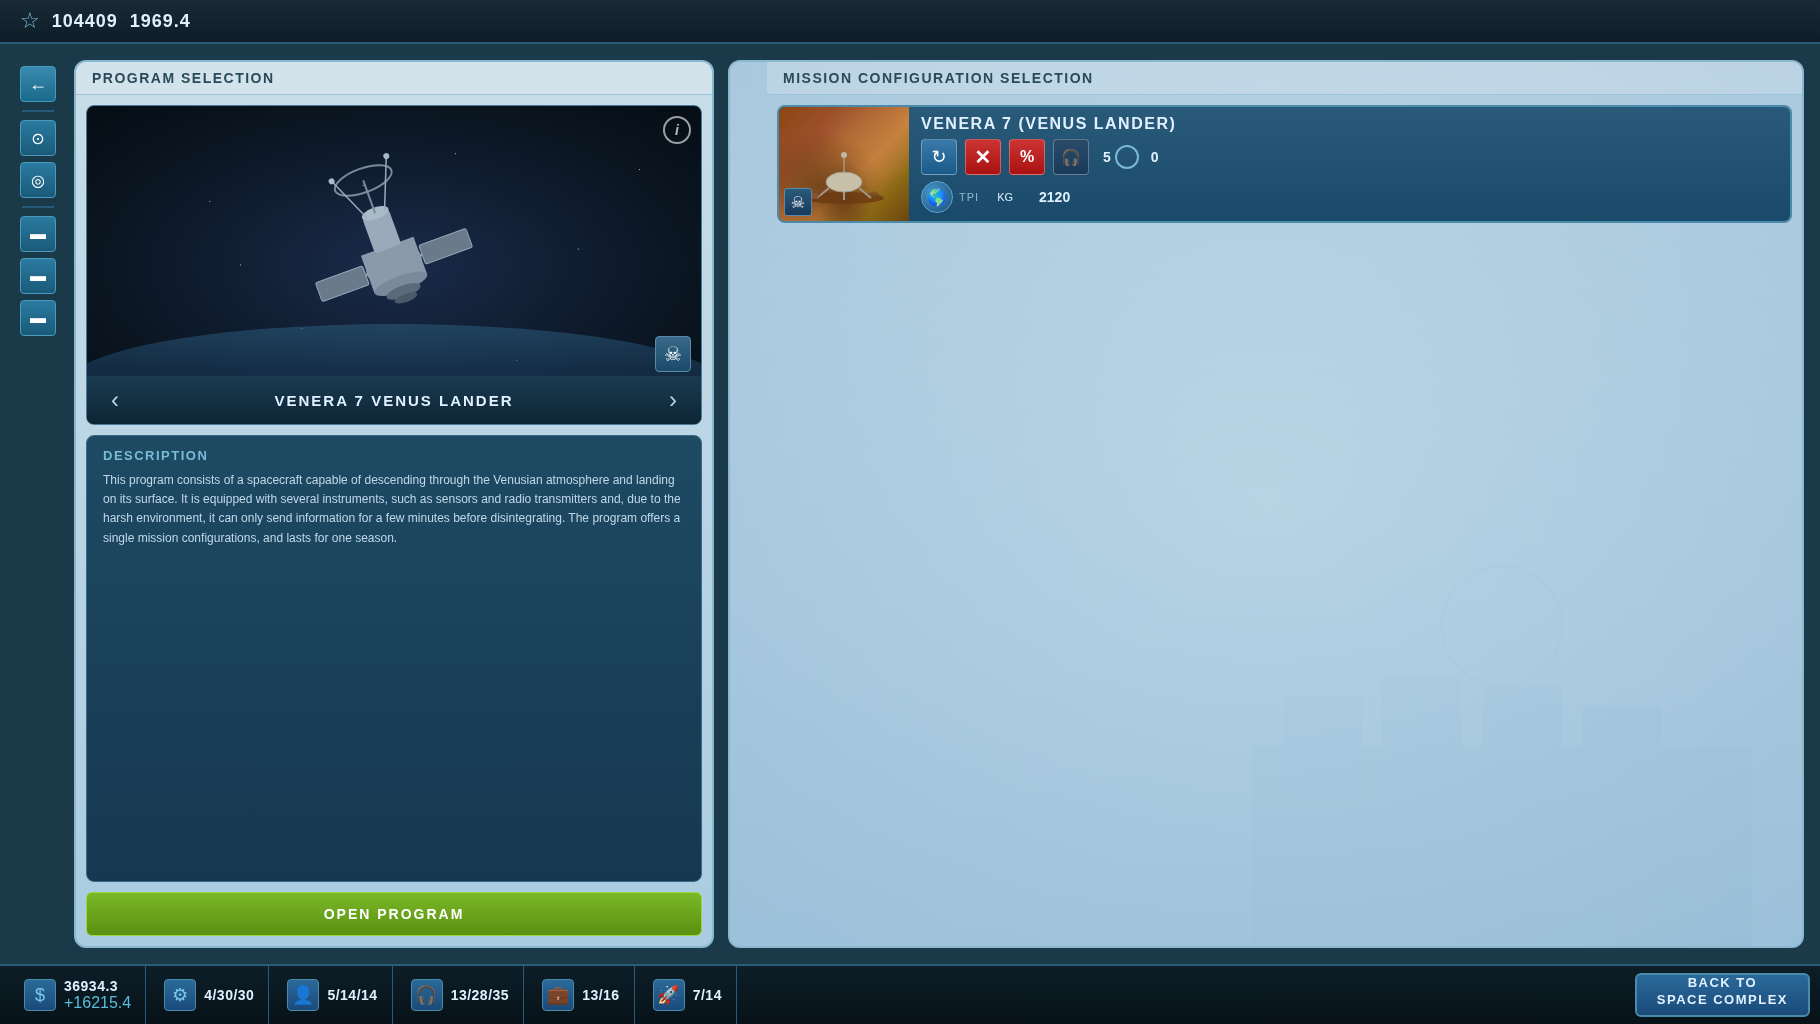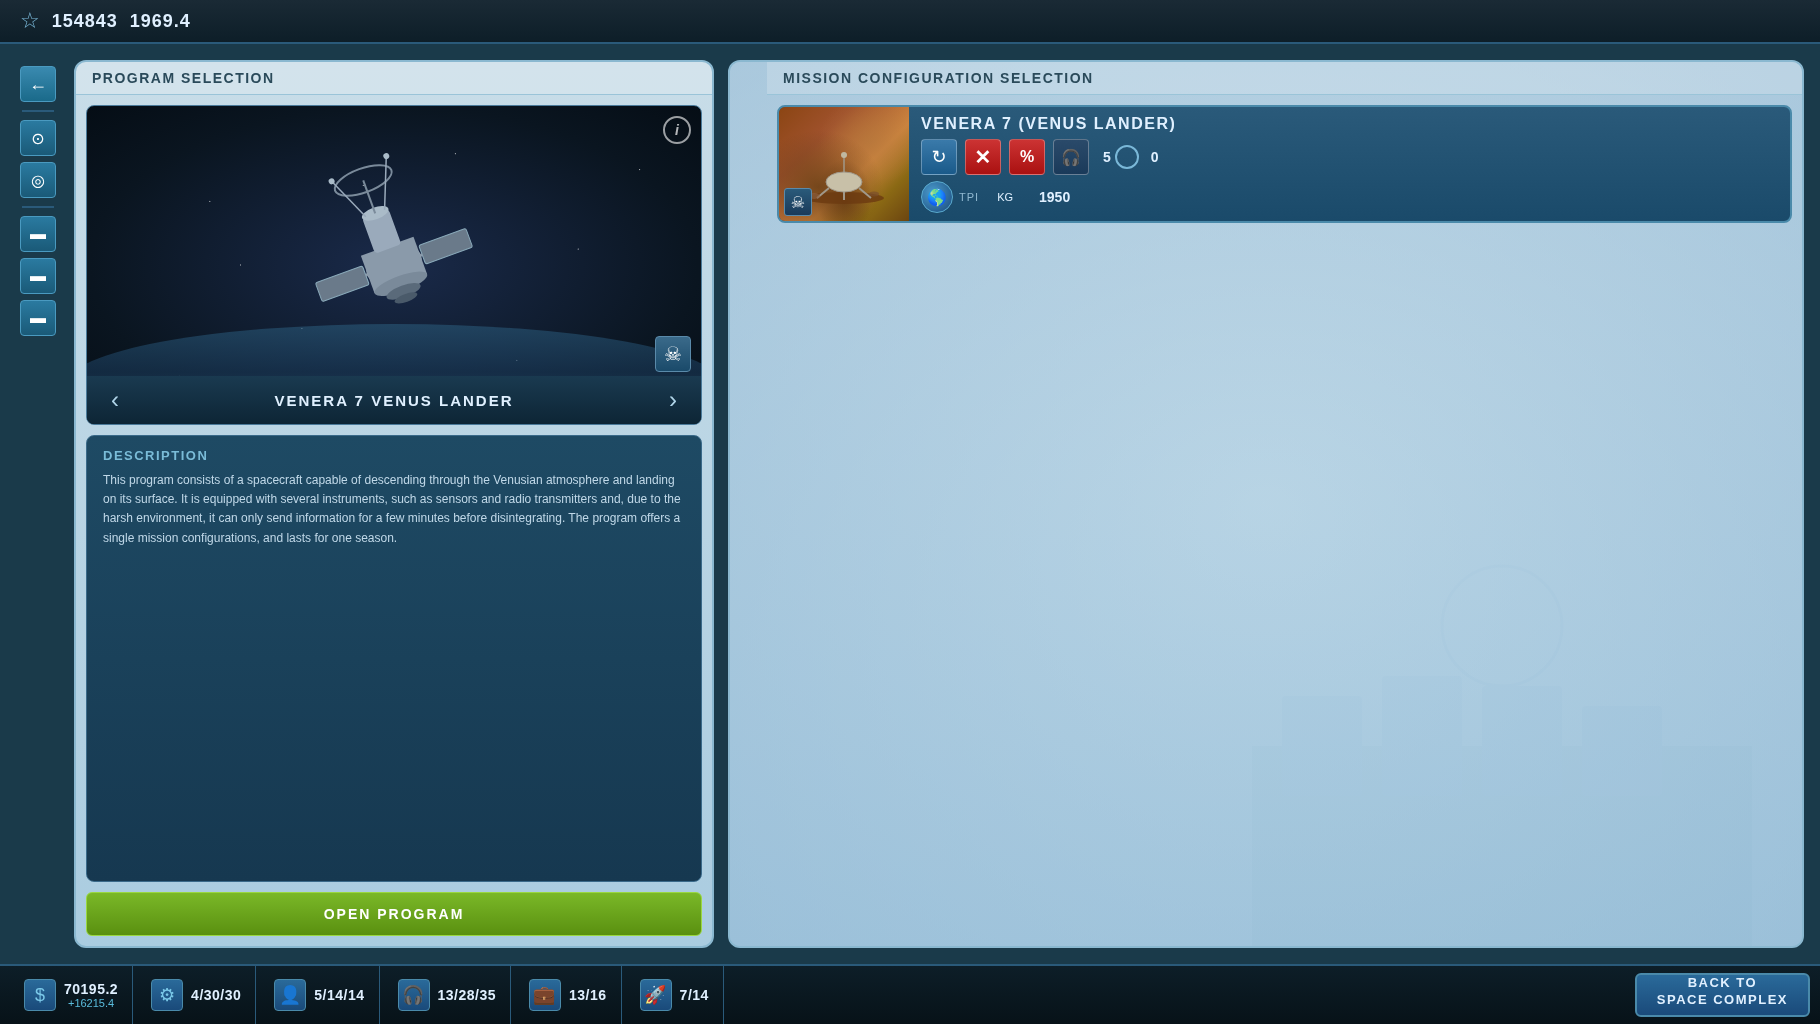--- a/index.html
+++ b/index.html
@@ -417,21 +417,21 @@
       display: flex;
       flex-direction: column;
     }
     .status-main {
       font-size: 14px;
       font-weight: bold;
       color: #e0f0ff;
       letter-spacing: 0.5px;
     }
     .status-sub {
-      font-size: 11px;
+      font-size: 16px;
       color: #5abcdc;
       text-align: center;
     }
 
     #back-button {
       margin-left: auto;
       height: 44px;
       padding: 0 20px;
       background: linear-gradient(180deg, #2a6a9a 0%, #1a4a7a 100%);
       border: 2px solid #4a8aaa;
@@ -496,21 +496,21 @@
       color: #90b8d0;
       letter-spacing: 1px;
     }
   </style>
 </head>
 <body>
 
 <div id="top-bar">
   <div id="top-bar-right">
     <span id="star-icon">☆</span>
-    <span id="currency-value">154843</span>
+    <span id="currency-value">104409</span>
     <span id="year-value">1969.4</span>
   </div>
 </div>
 
 <div id="main-content">
 
   <div id="sidebar">
     <div class="sidebar-btn arrow">←</div>
     <div class="sidebar-divider"></div>
     <div class="sidebar-btn">
@@ -638,21 +638,21 @@
 
           <div class="mission-bottom-row">
 
             <div id="mission-card-globe">🌎</div>
             <div style="display:flex;flex-direction:column;align-items:flex-end;">
               <span class="tpi-label">TPI</span>
             </div>
             <div style="display:flex;flex-direction:column;align-items:center;margin-left:12px;">
               <span style="font-size:11px;color:#e0f0ff;">KG</span>
             </div>
-            <div style="margin-left:20px;font-size:14px;font-weight:bold;color:#e0f0ff;">1950</div>
+            <div style="margin-left:20px;font-size:14px;font-weight:bold;color:#e0f0ff;">2120</div>
           </div>
         </div>
       </div>
 
       <div id="bg-figure">
         <svg width="600" height="400" viewBox="0 0 600 400" opacity="0.15">
           <rect x="50" y="200" width="500" height="200" fill="#2a5a7a"></rect>
           <rect x="80" y="150" width="80" height="100" fill="#3a7aaa" rx="4"></rect>
           <rect x="180" y="130" width="80" height="120" fill="#3a7aaa" rx="4"></rect>
           <rect x="280" y="140" width="80" height="110" fill="#3a7aaa" rx="4"></rect>
@@ -663,21 +663,21 @@
     </div>
   </div>
 
 </div>
 
 <div id="bottom-bar">
 
   <div class="status-item">
     <div class="status-icon">$</div>
     <div class="status-text-group">
-      <span class="status-main">70195.2</span>
+      <span class="status-main">36934.3</span>
       <span class="status-sub">+16215.4</span>
     </div>
   </div>
 
   <div class="status-item">
     <div class="status-icon">⚙</div>
     <div class="status-text-group">
       <span class="status-main">4/30/30</span>
     </div>
   </div>

